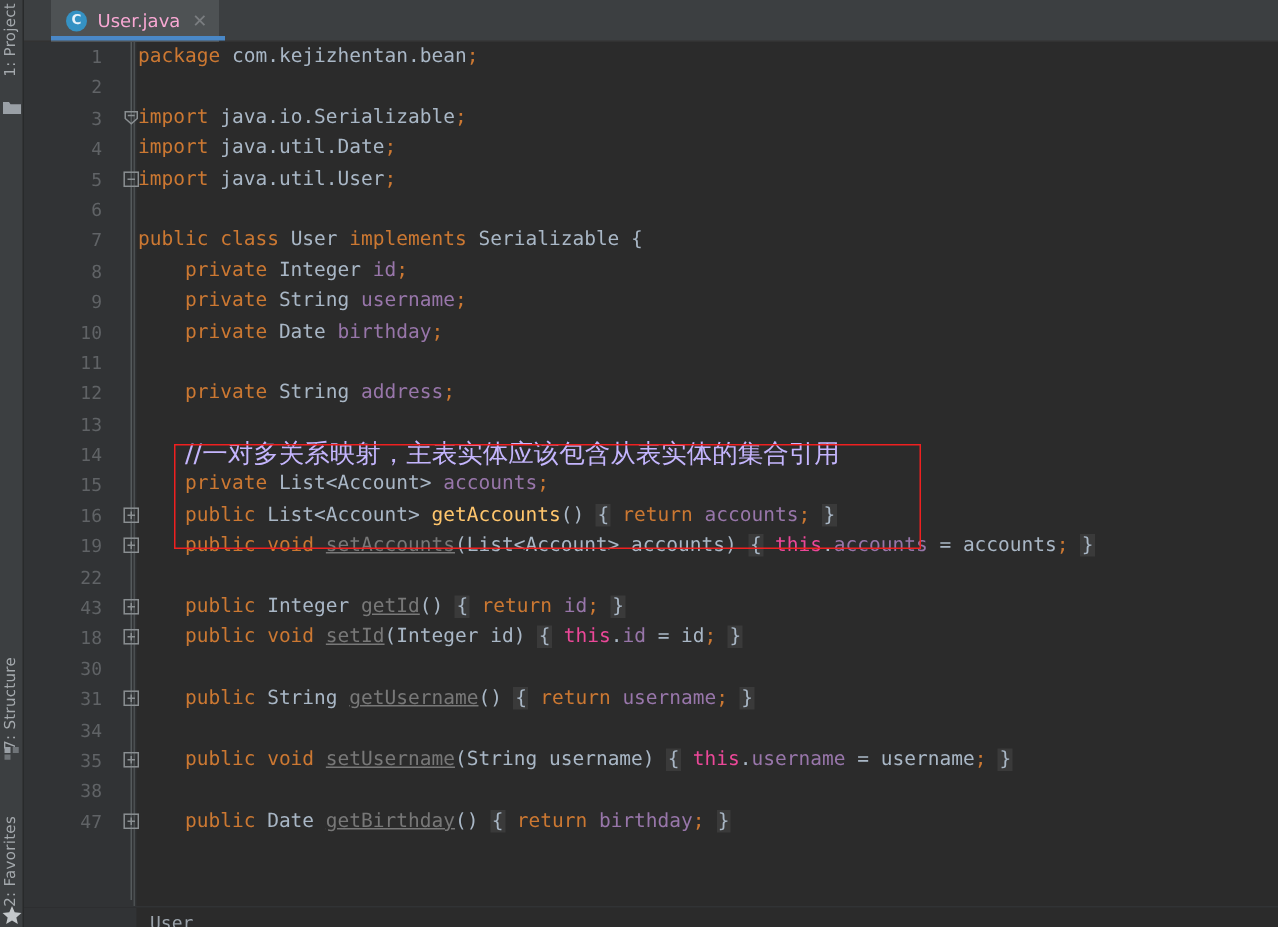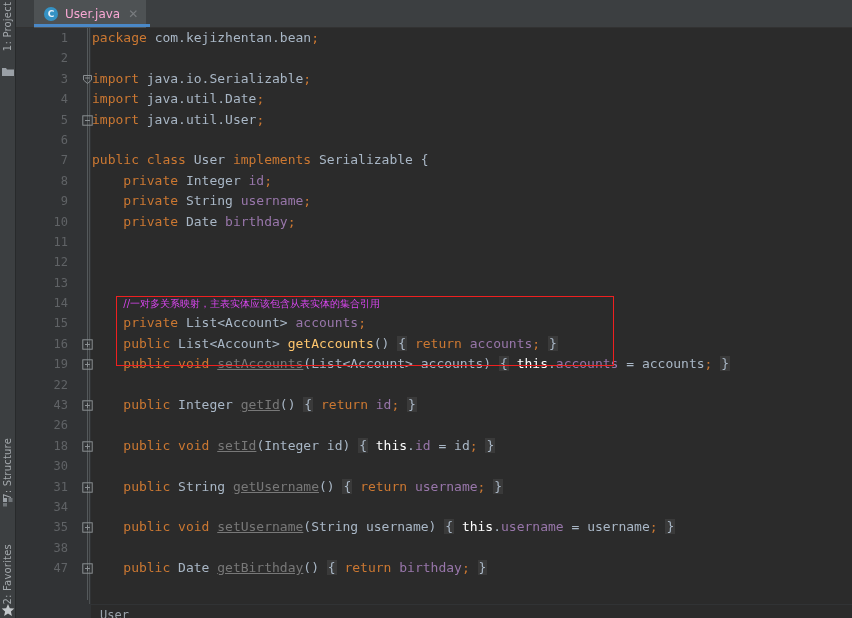--- a/index.html
+++ b/index.html
@@ -124,22 +124,22 @@
 
   
   .kw   { color: #cc7832; }
   .typ  { color: #a9b7c6; }
   .fld  { color: #9876aa; }
   .mdecl{ color: #787878; text-decoration: underline; }
   .mcall{ color: #ffc66d; }
   .pun  { color: #a9b7c6; }
   .semi { color: #cc7832; }
   .brc  { color: #a9b7c6; background: #3a3a3a; padding: 0 1px; }
-  .thi  { color: #ffffff; }
-  .chn  { font-family: "DejaVu Sans", sans-serif; font-size: 10px; color: #d946ef; }
+  .thi  { color: #ec4899; }
+  .chn  { font-family: "DejaVu Sans", sans-serif; font-size: 17px; color: #c4b5fd; }
 
   
   .redbox {
     position: absolute;
     border: 1.5px solid #ef2020;
     pointer-events: none;
   }
 
   
   .breadcrumb-strip {
@@ -216,41 +216,40 @@
           <div class="row"><span class="lineno">5</span><div class="fold"><svg width="11" height="11" viewBox="0 0 11 11">
                 <rect x="0.8" y="0.8" width="9.4" height="9.4" fill="none" stroke="#8a8f92"></rect>
                 <line x1="3" y1="5.5" x2="8" y2="5.5" stroke="#8a8f92"></line>
               </svg></div><span class="code"><span class="kw">import </span><span class="pun">java.util.User</span><span class="semi">;</span></span></div>
           <div class="row"><span class="lineno">6</span><span class="code"></span></div>
           <div class="row"><span class="lineno">7</span><span class="code"><span class="kw">public class </span><span class="typ">User </span><span class="kw">implements </span><span class="typ">Serializable {</span></span></div>
           <div class="row"><span class="lineno">8</span><span class="code"><span class="kw">    private </span><span class="typ">Integer </span><span class="fld">id</span><span class="semi">;</span></span></div>
           <div class="row"><span class="lineno">9</span><span class="code"><span class="kw">    private </span><span class="typ">String </span><span class="fld">username</span><span class="semi">;</span></span></div>
           <div class="row"><span class="lineno">10</span><span class="code"><span class="kw">    private </span><span class="typ">Date </span><span class="fld">birthday</span><span class="semi">;</span></span></div>
           <div class="row"><span class="lineno">11</span></div>
-          <div class="row"><span class="lineno">12</span></div>
+          <div class="row"><span class="lineno">12</span><span class="code"><span class="kw">    private </span><span class="typ">String </span><span class="fld">address</span><span class="semi">;</span></span></div>
           <div class="row"><span class="lineno">13</span><span class="code"></span></div>
           <div class="row"><span class="lineno">14</span><span class="code"><span class="pun">    </span><span class="chn">//一对多关系映射，主表实体应该包含从表实体的集合引用</span></span></div>
           <div class="row"><span class="lineno">15</span><span class="code"><span class="kw">    private </span><span class="typ">List&lt;Account&gt; </span><span class="fld">accounts</span><span class="semi">;</span></span></div>
           <div class="row"><span class="lineno">16</span><div class="fold"><svg width="11" height="11" viewBox="0 0 11 11">
                 <rect x="0.8" y="0.8" width="9.4" height="9.4" fill="none" stroke="#8a8f92"></rect>
                 <line x1="3" y1="5.5" x2="8" y2="5.5" stroke="#8a8f92"></line>
                 <line x1="5.5" y1="3" x2="5.5" y2="8" stroke="#8a8f92"></line>
               </svg></div><span class="code"><span class="kw">    public </span><span class="typ">List&lt;Account&gt; </span><span class="mcall">getAccounts</span><span class="pun">()</span><span class="pun"> </span><span class="brc">{</span><span class="pun"> </span><span class="kw">return </span><span class="fld">accounts</span><span class="semi">;</span><span class="pun"> </span><span class="brc">}</span></span></div>
           <div class="row"><span class="lineno">19</span><div class="fold"><svg width="11" height="11" viewBox="0 0 11 11">
                 <rect x="0.8" y="0.8" width="9.4" height="9.4" fill="none" stroke="#8a8f92"></rect>
                 <line x1="3" y1="5.5" x2="8" y2="5.5" stroke="#8a8f92"></line>
                 <line x1="5.5" y1="3" x2="5.5" y2="8" stroke="#8a8f92"></line>
               </svg></div><span class="code"><span class="kw">    public void </span><span class="mdecl">setAccounts</span><span class="pun">(</span><span class="typ">List&lt;Account&gt; </span><span class="pun">accounts</span><span class="pun">)</span><span class="pun"> </span><span class="brc">{</span><span class="pun"> </span><span class="thi">this</span><span class="pun">.</span><span class="fld">accounts</span><span class="pun"> = accounts</span><span class="semi">;</span><span class="pun"> </span><span class="brc">}</span></span></div>
           <div class="row"><span class="lineno">22</span><span class="code"></span></div>
           <div class="row"><span class="lineno">43</span><div class="fold"><svg width="11" height="11" viewBox="0 0 11 11">
                 <rect x="0.8" y="0.8" width="9.4" height="9.4" fill="none" stroke="#8a8f92"></rect>
                 <line x1="3" y1="5.5" x2="8" y2="5.5" stroke="#8a8f92"></line>
                 <line x1="5.5" y1="3" x2="5.5" y2="8" stroke="#8a8f92"></line>
               </svg></div><span class="code"><span class="kw">    public </span><span class="typ">Integer </span><span class="mdecl">getId</span><span class="pun">()</span><span class="pun"> </span><span class="brc">{</span><span class="pun"> </span><span class="kw">return </span><span class="fld">id</span><span class="semi">;</span><span class="pun"> </span><span class="brc">}</span></span></div>
-          <div class="row"><span class="lineno">26</span><span class="code"></span></div>
           <div class="row"><span class="lineno">18</span><div class="fold"><svg width="11" height="11" viewBox="0 0 11 11">
                 <rect x="0.8" y="0.8" width="9.4" height="9.4" fill="none" stroke="#8a8f92"></rect>
                 <line x1="3" y1="5.5" x2="8" y2="5.5" stroke="#8a8f92"></line>
                 <line x1="5.5" y1="3" x2="5.5" y2="8" stroke="#8a8f92"></line>
               </svg></div><span class="code"><span class="kw">    public void </span><span class="mdecl">setId</span><span class="pun">(</span><span class="typ">Integer </span><span class="pun">id</span><span class="pun">)</span><span class="pun"> </span><span class="brc">{</span><span class="pun"> </span><span class="thi">this</span><span class="pun">.</span><span class="fld">id</span><span class="pun"> = id</span><span class="semi">;</span><span class="pun"> </span><span class="brc">}</span></span></div>
           <div class="row"><span class="lineno">30</span><span class="code"></span></div>
           <div class="row"><span class="lineno">31</span><div class="fold"><svg width="11" height="11" viewBox="0 0 11 11">
                 <rect x="0.8" y="0.8" width="9.4" height="9.4" fill="none" stroke="#8a8f92"></rect>
                 <line x1="3" y1="5.5" x2="8" y2="5.5" stroke="#8a8f92"></line>
                 <line x1="5.5" y1="3" x2="5.5" y2="8" stroke="#8a8f92"></line>

